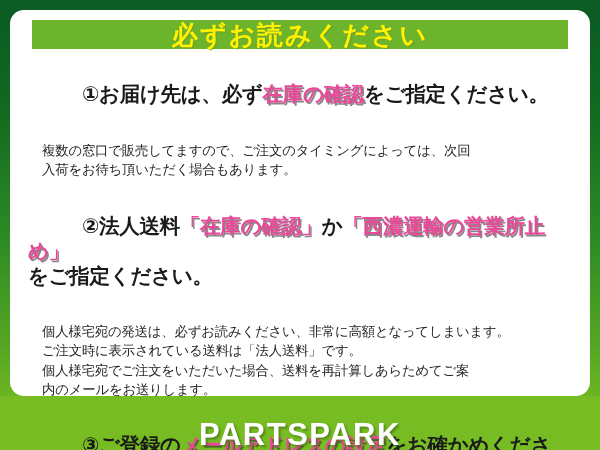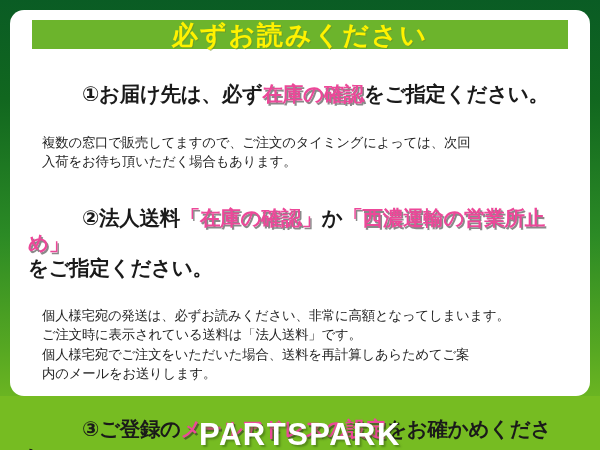--- a/index.html
+++ b/index.html
@@ -83,21 +83,21 @@
     white-space: pre-wrap;
   }
   .item-heading .hl {
     color: #ec4899;
     text-shadow: 1.5px 1.5px 0 rgba(40,40,40,0.55);
   }
   .item-body {
     font-size: 13.4px;
     color: #1f1f1f;
     line-height: 1.45;
-    margin-top: 1px;
+    margin-top: 9px;
     padding-left: 14px;
     letter-spacing: -0.2px;
     white-space: pre-wrap;
   }
 
   .item-2 .item-heading { line-height: 1.22; }
   .item-2 { margin-top: 8px; }
   .item-3 { margin-top: 7px; }
 
   .brand {

